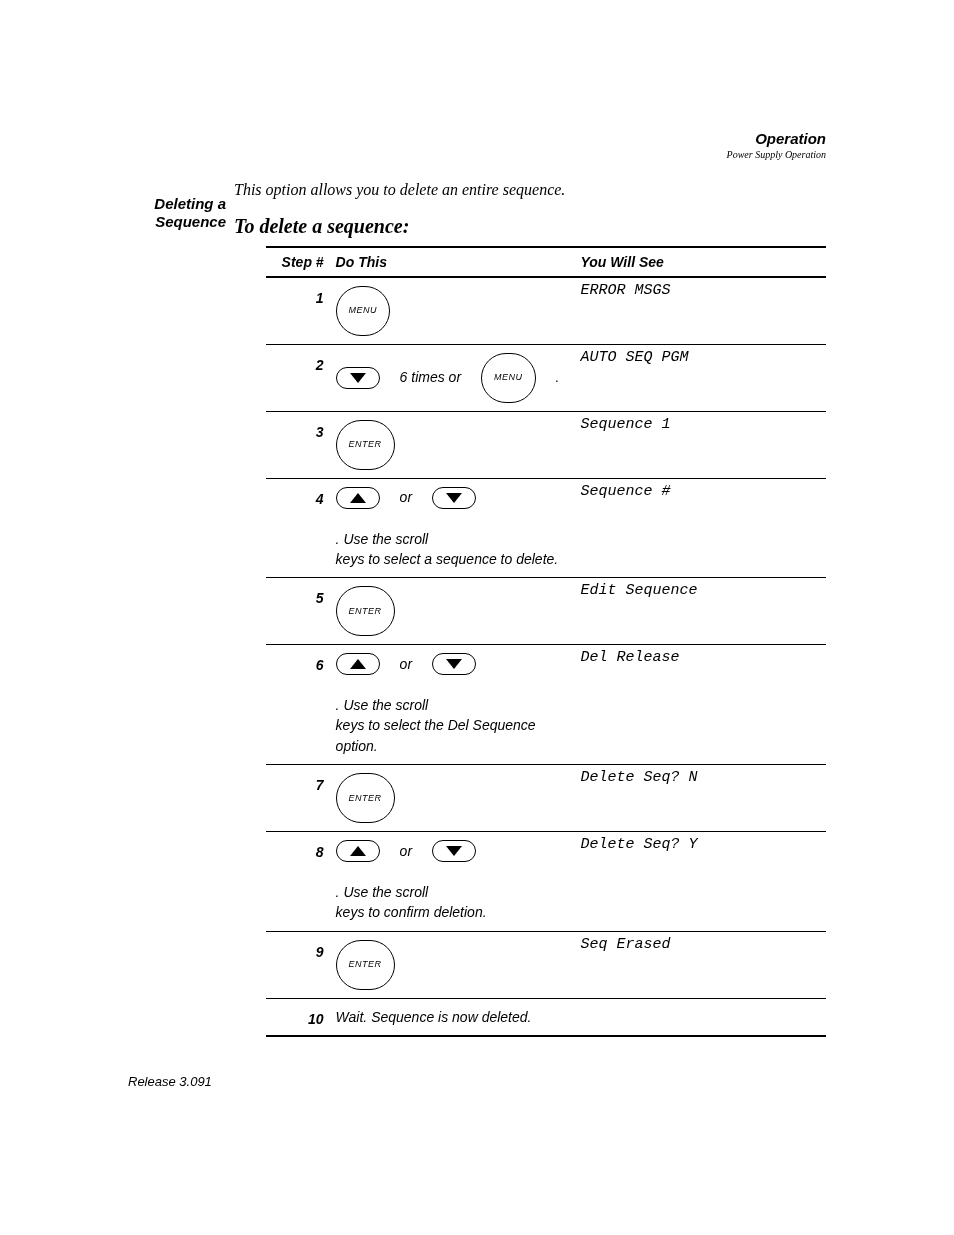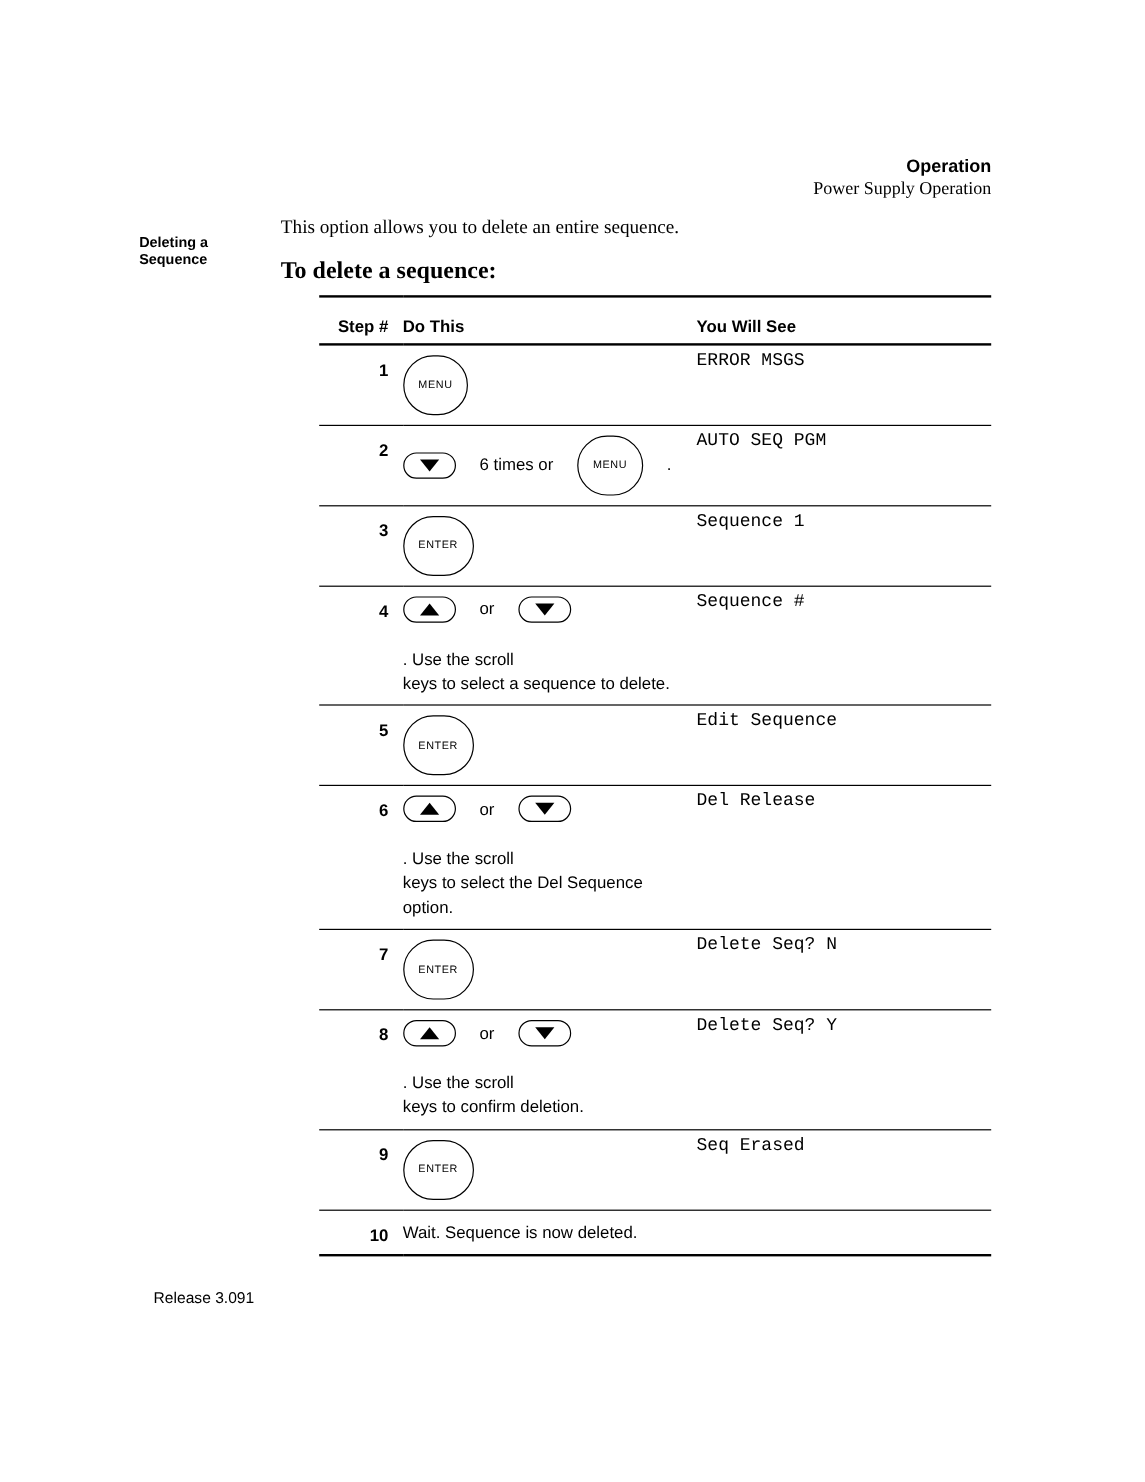--- a/index.html
+++ b/index.html
@@ -7,46 +7,48 @@
     padding: 0;
     background: #fff;
     font-family: "Times New Roman", Times, serif;
     color: #000;
   }
   .page {
     width: 954px;
     height: 1235px;
     position: relative;
     box-sizing: border-box;
+    font-style: italic;
   }
   .header {
     position: absolute;
     top: 130px;
     right: 128px;
     text-align: right;
     line-height: 1.25;
   }
   .header .h1 {
     font-family: Arial, Helvetica, sans-serif;
     font-weight: bold;
     font-size: 15px;
   }
   .header .h2 {
     font-family: "Times New Roman", Times, serif;
-    font-size: 15px;
+    font-size: 10px;
   }
 
   .margin-label {
     position: absolute;
-    left: 116px;
+    left: 128px;
     top: 195px;
     width: 98px;
-    font-family: Arial, Helvetica, sans-serif;
-    font-weight: bold;
-    font-size: 12px;
+    text-align: right;
+    font-family: Arial, Helvetica, sans-serif;
+    font-weight: bold;
+    font-size: 15px;
     line-height: 1.2;
   }
 
   .body {
     position: absolute;
     left: 234px;
     top: 179px;
     width: 592px;
   }
   .intro {
@@ -67,21 +69,21 @@
     font-family: Arial, Helvetica, sans-serif;
     font-size: 14px;
   }
   table.steps thead tr {
     border-top: 2px solid #000;
     border-bottom: 2px solid #000;
   }
   table.steps th {
     text-align: left;
     font-weight: bold;
-    padding: 16px 8px 6px 0;
+    padding: 6px 8px 6px 0;
     vertical-align: bottom;
   }
   table.steps th.stepcol { width: 60px; text-align: right; padding-right: 12px;}
   table.steps th.docol   { width: 252px; }
   table.steps th.seecol  { width: 248px; }
 
   table.steps tbody tr {
     border-bottom: 1px solid #000;
   }
   table.steps tbody tr:last-child {

